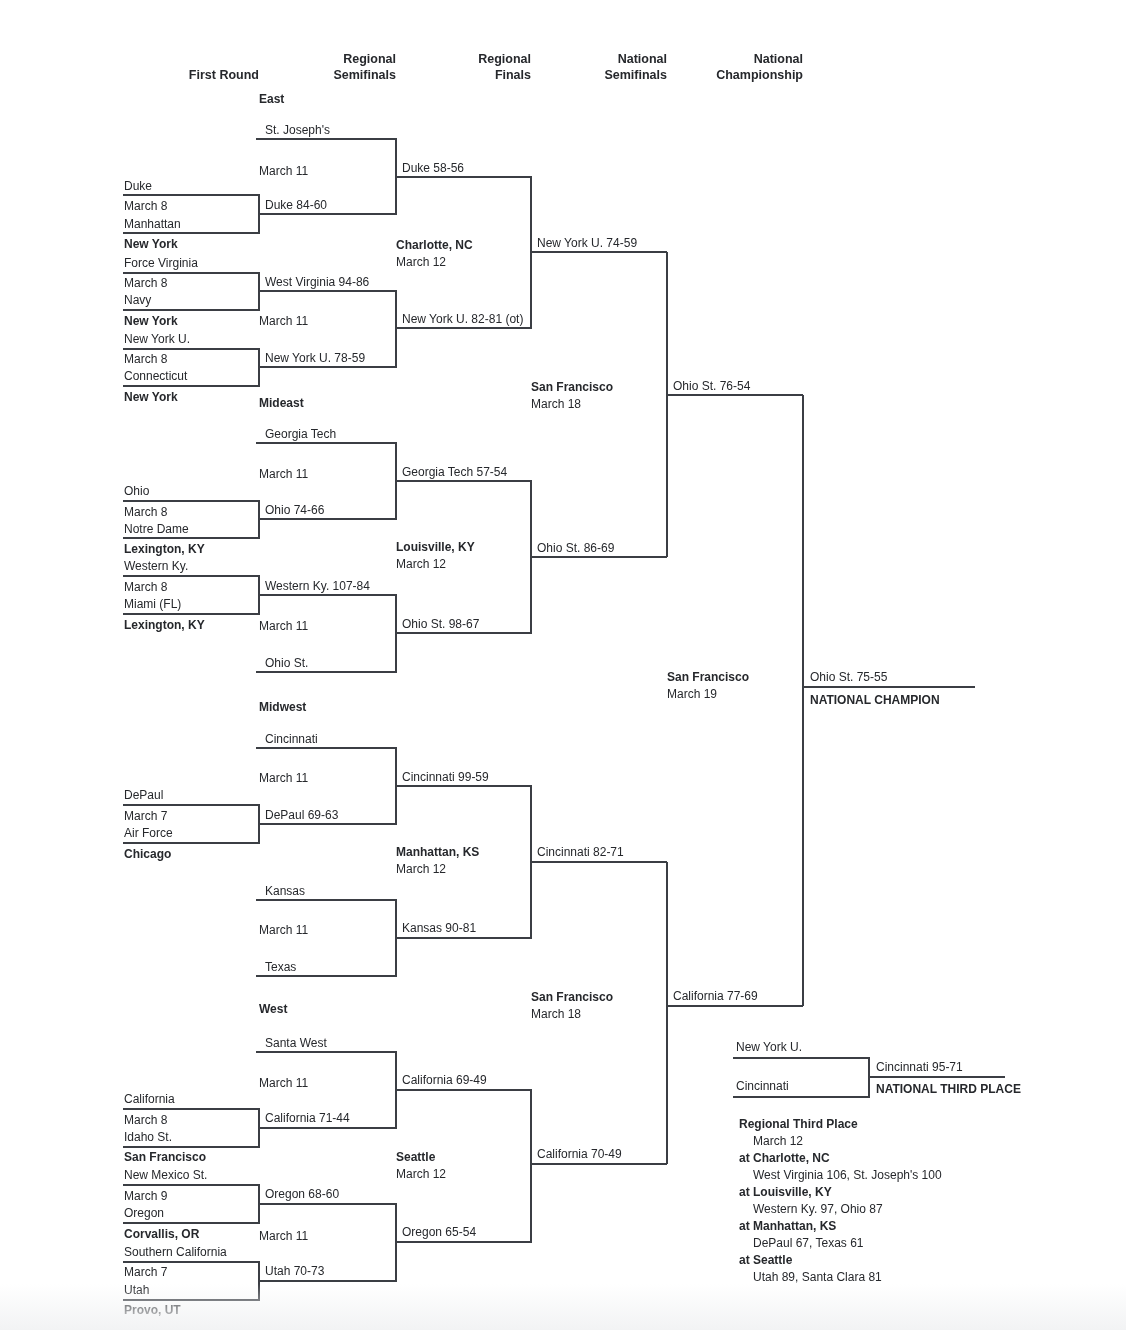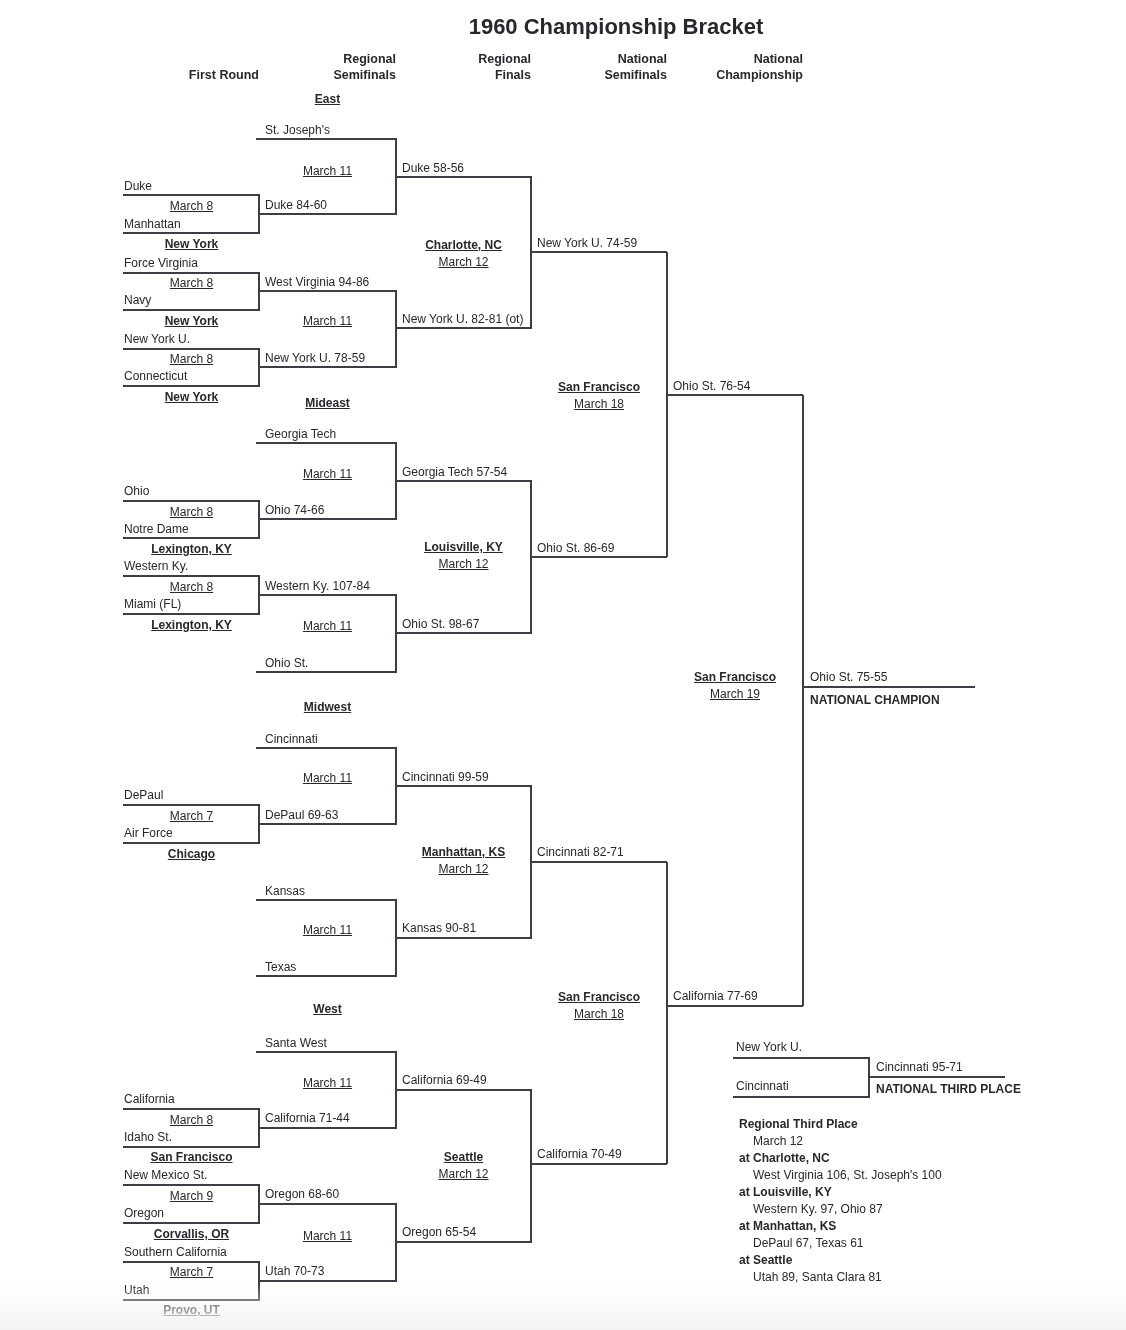--- a/index.html
+++ b/index.html
@@ -2,21 +2,21 @@
 <html><head>
 <meta charset="utf-8">
 <style>
   html,body{margin:0;padding:0;background:#ffffff;}
   .bracket{
     position:relative;width:1126px;height:1330px;background:#ffffff;
     font-family:"Liberation Sans",sans-serif;color:#26282c;overflow:hidden;
   }
   .lines{position:absolute;left:0;top:0;}
   .lbl{position:absolute;font-size:12px;line-height:14px;white-space:nowrap;}
-  .c{text-align:center;white-space:nowrap;text-decoration:underline;}
+  .c{text-align:left;white-space:nowrap;}
   .b{font-weight:bold;}
   .hdr{position:absolute;font-weight:bold;font-size:12.5px;line-height:16px;text-align:right;white-space:pre-line;}
   .title{position:absolute;font-weight:bold;font-size:22px;line-height:26px;text-align:center;white-space:nowrap;}
   .fade{position:absolute;left:0;top:1284px;width:1126px;height:46px;background:linear-gradient(to bottom,rgba(243,244,245,0),#f2f3f4);}
 </style>
 </head>
 <body>
 
 <div class="bracket">
 
@@ -24,21 +24,20 @@
     <path d="M256 139 H396 V214 H259 M123 195 H259 V233 H123 M123 273 H259 V310 H123 M259 291 H396 V367 H259 M123 349 H259 V386 H123 M396 328 H531 V177 H396 M531 252 H667"></path>
     <path d="M256 443 H396 V519 H259 M123 501 H259 V538 H123 M123 576 H259 V614 H123 M259 595 H396 V672 H256 M396 481 H531 V633 H396 M531 557 H667"></path>
     <path d="M667 252 V557 M667 395 H803"></path>
     <path d="M256 748 H396 V824 H259 M123 805 H259 V843 H123 M256 900 H396 V976 H256 M396 786 H531 V938 H396 M531 862 H667"></path>
     <path d="M667 862 V1164 M667 1006 H803"></path>
     <path d="M256 1052 H396 V1128 H259 M123 1109 H259 V1147 H123 M123 1185 H259 V1223 H123 M259 1204 H396 V1281 H259 M123 1262 H259 V1300 H123 M396 1090 H531 V1242 H396 M531 1164 H667"></path>
     <path d="M803 395 V1006 M803 687 H975"></path>
     <path d="M733 1058 H869 V1097 H733 M869 1077 H1005"></path>
   </svg>
 
-  <div class="title" style="left:426px;top:14px;width:380px;">1960 Championship Bracket</div>
 
   <div class="hdr" style="left:124px;top:67px;width:135px;">First Round</div>
   <div class="hdr" style="left:259px;top:51px;width:137px;">Regional
 Semifinals</div>
   <div class="hdr" style="left:396px;top:51px;width:135px;">Regional
 Finals</div>
   <div class="hdr" style="left:531px;top:51px;width:136px;">National
 Semifinals</div>
   <div class="hdr" style="left:667px;top:51px;width:136px;">National
 Championship</div>

